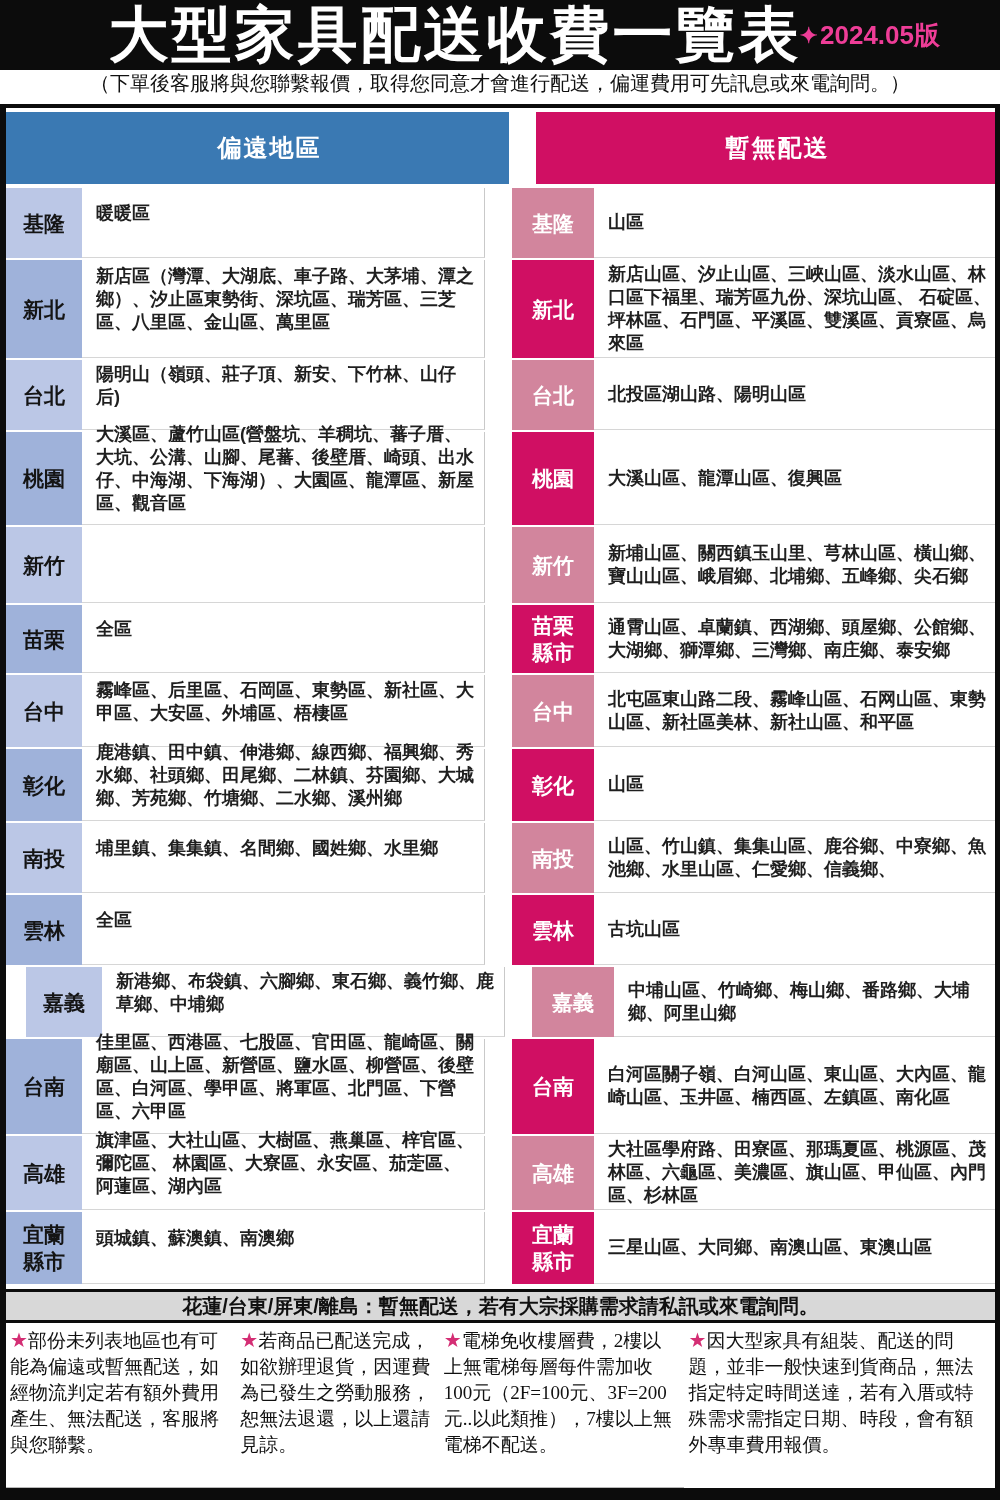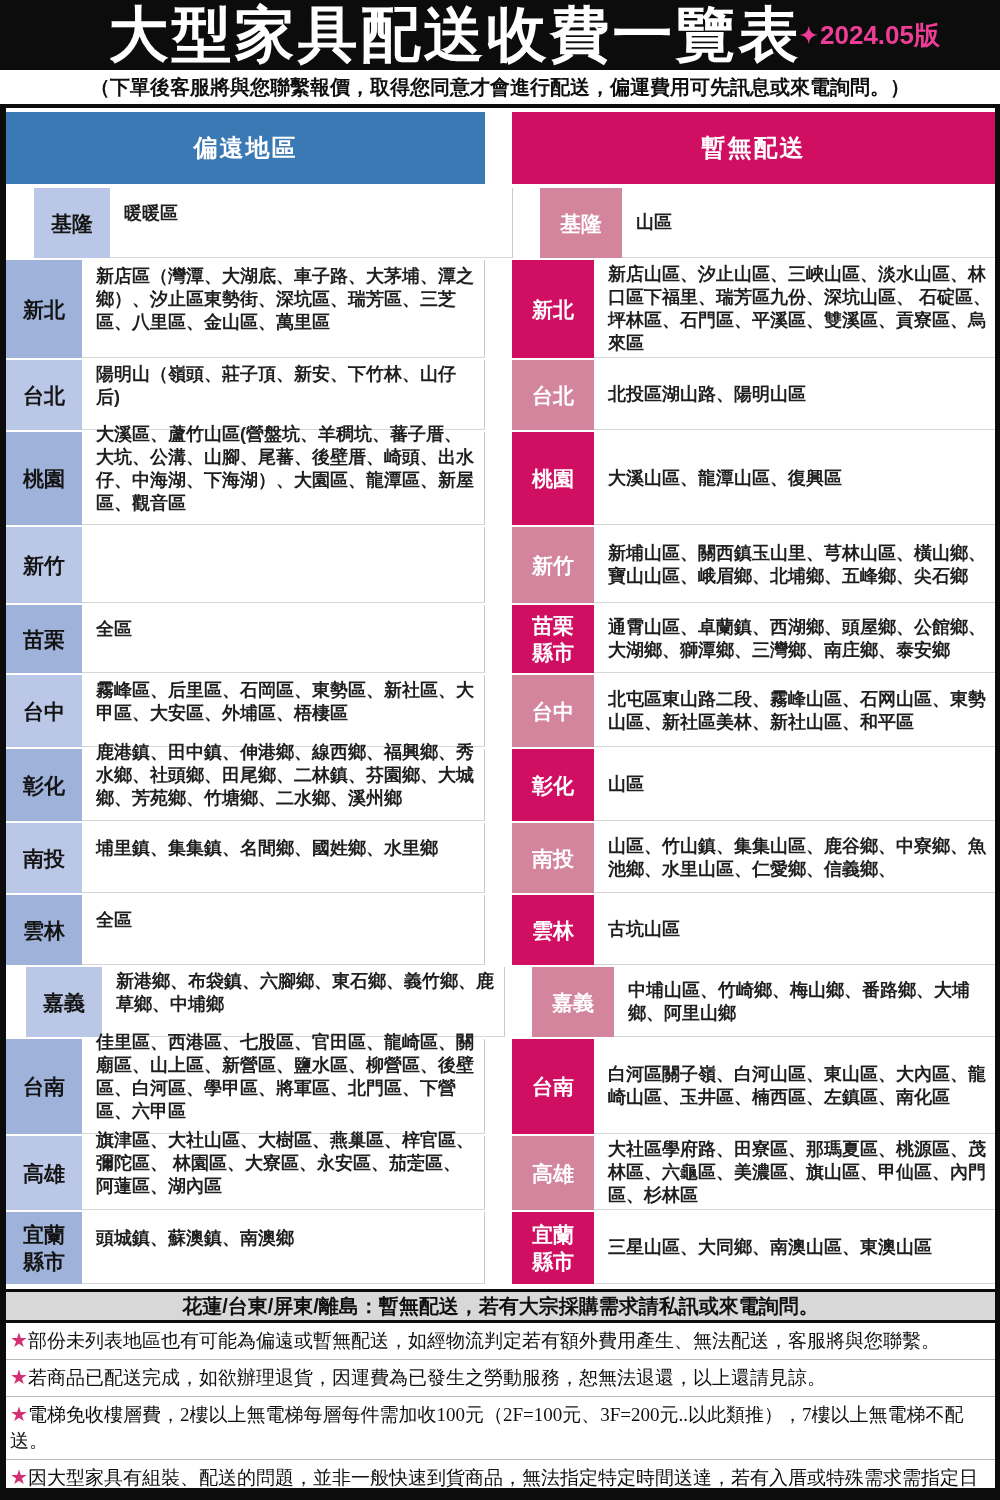--- a/index.html
+++ b/index.html
@@ -4,48 +4,48 @@
 <style>
   html,body{margin:0;padding:0;background:#fff;}
   body{width:1000px;height:1500px;overflow:hidden;font-family:"Liberation Sans",sans-serif;}
   .page{width:1000px;height:1500px;display:flex;flex-direction:column;box-sizing:border-box;background:#fff;}
 
   .title-band{flex:0 0 auto;height:70px;background:var(--header-black,#0c0c0c);display:flex;align-items:center;justify-content:center;position:relative;}
   .page-title{color:#fff;font-size:60px;font-weight:bold;letter-spacing:3px;margin-right:90px;}
   .version{position:absolute;right:60px;top:50%;transform:translateY(-50%);color:var(--pink-bright,#ee3d97);font-size:26px;font-weight:bold;display:flex;align-items:center;}
   .sparkle{font-size:22px;margin-right:2px;}
 
-  .subtitle-bar{flex:0 0 auto;height:34px;border-bottom:4px solid var(--header-black,#0c0c0c);display:flex;align-items:center;justify-content:center;font-size:20px;font-weight:bold;color:#101010;background:#fff;}
+  .subtitle-bar{flex:0 0 auto;height:34px;border-bottom:4px solid var(--header-black,#0c0c0c);display:flex;justify-content:center;font-size:20px;font-weight:normal;color:#101010;background:#fff;}
 
   .main{flex:1 1 auto;border-left:6px solid var(--header-black,#0c0c0c);border-right:5px solid var(--header-black,#0c0c0c);box-sizing:border-box;padding-top:4px;display:flex;flex-direction:column;min-height:0;}
 
   .thead{flex:0 0 auto;display:flex;height:72px;}
   .th-left{width:479px;background:var(--blue-header,#3a79b3);}
   .th-gap{width:27px;}
   .th-right{flex:1;background:var(--pink-header,#d00f63);}
-  .th-left,.th-right{display:flex;align-items:center;justify-content:center;color:#fff;font-size:24px;font-weight:bold;letter-spacing:2px;}
+  .th-left,.th-right{display:flex;align-items:center;justify-content:center;color:#fff;font-size:24px;font-weight:bold;letter-spacing:2px;padding-left:24px;}
 
   .rows{flex:0 0 auto;display:flex;flex-direction:column;margin-top:4px;}
   .row{display:flex;margin-bottom:2px;}
   .label-left{width:76px;display:flex;align-items:center;justify-content:center;text-align:center;font-size:21px;font-weight:bold;color:#141414;line-height:27px;white-space:pre-line;}
   .content-left{width:403px;border-right:1px solid #c9c9c9;border-bottom:1px solid #d6d6d6;display:flex;align-items:center;padding:2px 6px 20px 14px;box-sizing:border-box;}
   .row-gap{width:27px;}
   .label-right{width:82px;display:flex;align-items:center;justify-content:center;text-align:center;font-size:21px;font-weight:bold;color:#fff;line-height:27px;white-space:pre-line;}
   .content-right{flex:1;border-bottom:1px solid #d6d6d6;display:flex;align-items:center;padding:2px 4px 2px 14px;box-sizing:border-box;}
   .content-left .txt,.content-right .txt{width:100%;font-size:18px;font-weight:bold;line-height:23px;color:#1f1f1f;}
   .u{text-underline-offset:3px;}
 
   .shade-light{background:var(--blue-light,#bbc7e6);}
   .shade-dark{background:var(--blue-mid,#9fb2da);}
   .pink-light{background:var(--pink-light,#d2859d);}
   .pink-dark{background:var(--pink-header,#d00f63);}
 
   .gray-bar{flex:0 0 auto;margin-top:3px;height:28px;background:var(--gray-bar,#d8d8d8);border-top:3px solid var(--header-black,#0c0c0c);border-bottom:3px solid var(--header-black,#0c0c0c);display:flex;align-items:flex-end;justify-content:center;font-size:20px;font-weight:bold;color:#101010;}
 
-  .notes{flex:1 1 auto;display:flex;flex-direction:column;font-family:"Liberation Serif",serif;min-height:0;}
+  .notes{flex:1 1 auto;display:flex;flex-direction:row;font-family:"Liberation Serif",serif;min-height:0;}
   .note{border-bottom:1px solid #b8b8b8;padding:4px 8px 5px 4px;font-size:19px;line-height:26px;color:#101010;}
   .note:last-child{border-bottom:none;}
   .star{color:var(--pink-star,#d42e74);font-family:"Liberation Sans",sans-serif;font-size:20px;}
 
   .bottom-band{flex:0 0 auto;height:12px;background:var(--header-black,#0c0c0c);}
 </style>
 </head>
 <body>
 
 <div class="page">
@@ -64,21 +64,21 @@
 
   <div class="main">
 
     <div class="thead">
       <div class="th-left">偏遠地區</div>
       <div class="th-gap"></div>
       <div class="th-right">暫無配送</div>
     </div>
 
     <div class="rows">
-  <div class="row" style="height: 70px; margin-left: 28px;">
+  <div class="row" style="height: 70px;">
     <div class="label-left shade-light">基隆</div>
     <div class="content-left">
             <div class="txt"><span>暖暖區</span></div>
           </div>
     <div class="row-gap"></div>
     <div class="label-right pink-light">基隆</div>
     <div class="content-right">
             <div class="txt">山區</div>
           </div>
   </div>

